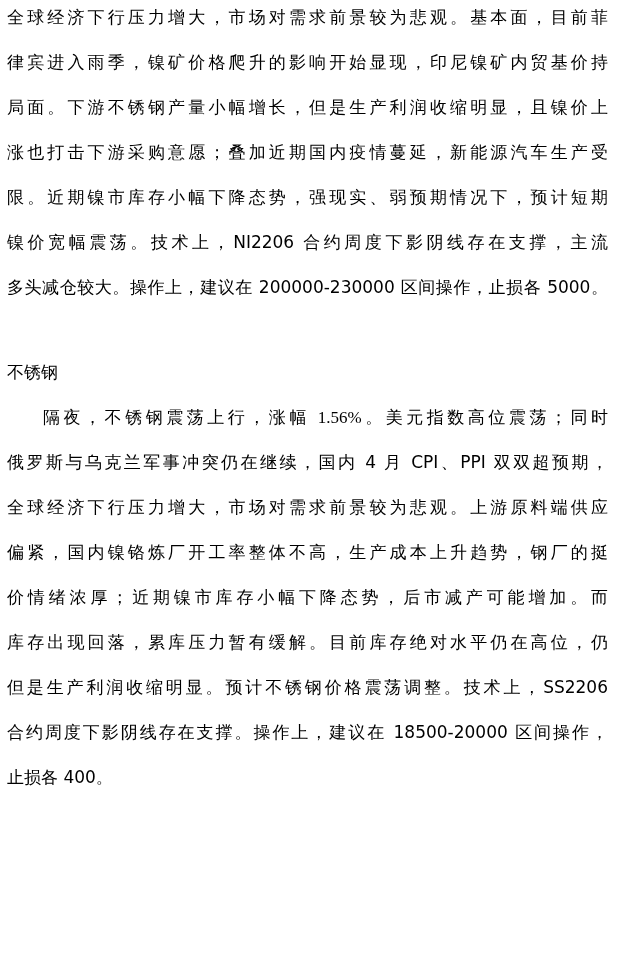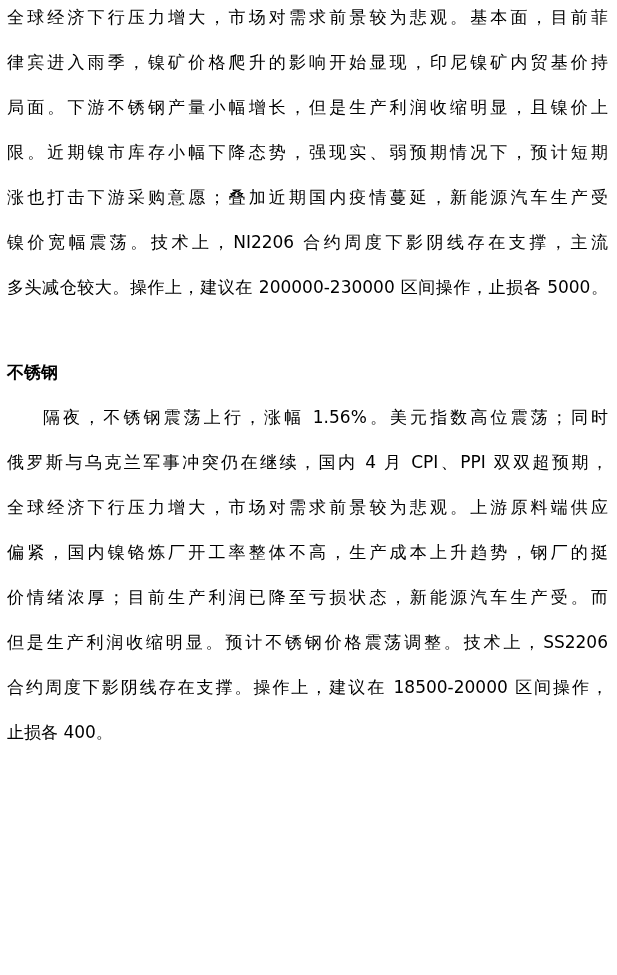--- a/index.html
+++ b/index.html
@@ -31,56 +31,58 @@
     text-align-last: justify;
     overflow: hidden;
     white-space: nowrap;
   }
   .line.plain {
     text-align: center;
     text-align-last: left;
   }
   .line.indent {
     padding-left: 36px;
+    font-family: Liberation Serif, serif;
   }
   .heading {
     height: 45px;
     line-height: 45px;
     font-size: 17px;
-    font-weight: bold;
+    font-weight: normal;
     margin: 0;
     text-align: left;
   }
   .spacer { height: 40px; }
 </style>
 </head>
 <body>
 
 <div class="page">
 
   <div class="para">
     <div class="line">全球经济下行压力增大，市场对需求前景较为悲观。基本面，目前菲</div>
     <div class="line">律宾进入雨季，镍矿价格爬升的影响开始显现，印尼镍矿内贸基价持</div>
     <div class="line">局面。下游不锈钢产量小幅增长，但是生产利润收缩明显，且镍价上</div>
+    <div class="line">涨也打击下游采购意愿；叠加近期国内疫情蔓延，新能源汽车生产受</div>
     <div class="line">限。近期镍市库存小幅下降态势，强现实、弱预期情况下，预计短期</div>
-    <div class="line">涨也打击下游采购意愿；叠加近期国内疫情蔓延，新能源汽车生产受</div>
     <div class="line">镍价宽幅震荡。技术上，NI2206 合约周度下影阴线存在支撑，主流</div>
     <div class="line">多头减仓较大。操作上，建议在 200000-230000 区间操作，止损各 5000。</div>
   </div>
 
   <div class="spacer"></div>
 
   <h2 class="heading">不锈钢</h2>
 
   <div class="para">
     <div class="line indent">隔夜，不锈钢震荡上行，涨幅 1.56%。美元指数高位震荡；同时</div>
     <div class="line">俄罗斯与乌克兰军事冲突仍在继续，国内 4 月 CPI、PPI 双双超预期，</div>
     <div class="line">全球经济下行压力增大，市场对需求前景较为悲观。上游原料端供应</div>
     <div class="line">偏紧，国内镍铬炼厂开工率整体不高，生产成本上升趋势，钢厂的挺</div>
-    <div class="line">价情绪浓厚；目前生产利润已降至亏损状态，新能源汽车生产受。而</div>
+    <div class="line">价情绪浓厚；近期镍市库存小幅下降态势，后市减产可能增加。而</div>
+    <div class="line">库存出现回落，累库压力暂有缓解。目前库存绝对水平仍在高位，仍</div>
     <div class="line">但是生产利润收缩明显。预计不锈钢价格震荡调整。技术上，SS2206</div>
     <div class="line">合约周度下影阴线存在支撑。操作上，建议在 18500-20000 区间操作，</div>
     <div class="line plain">止损各 400。</div>
   </div>
 
   <div class="spacer"></div>
 
 
 </div>
 

